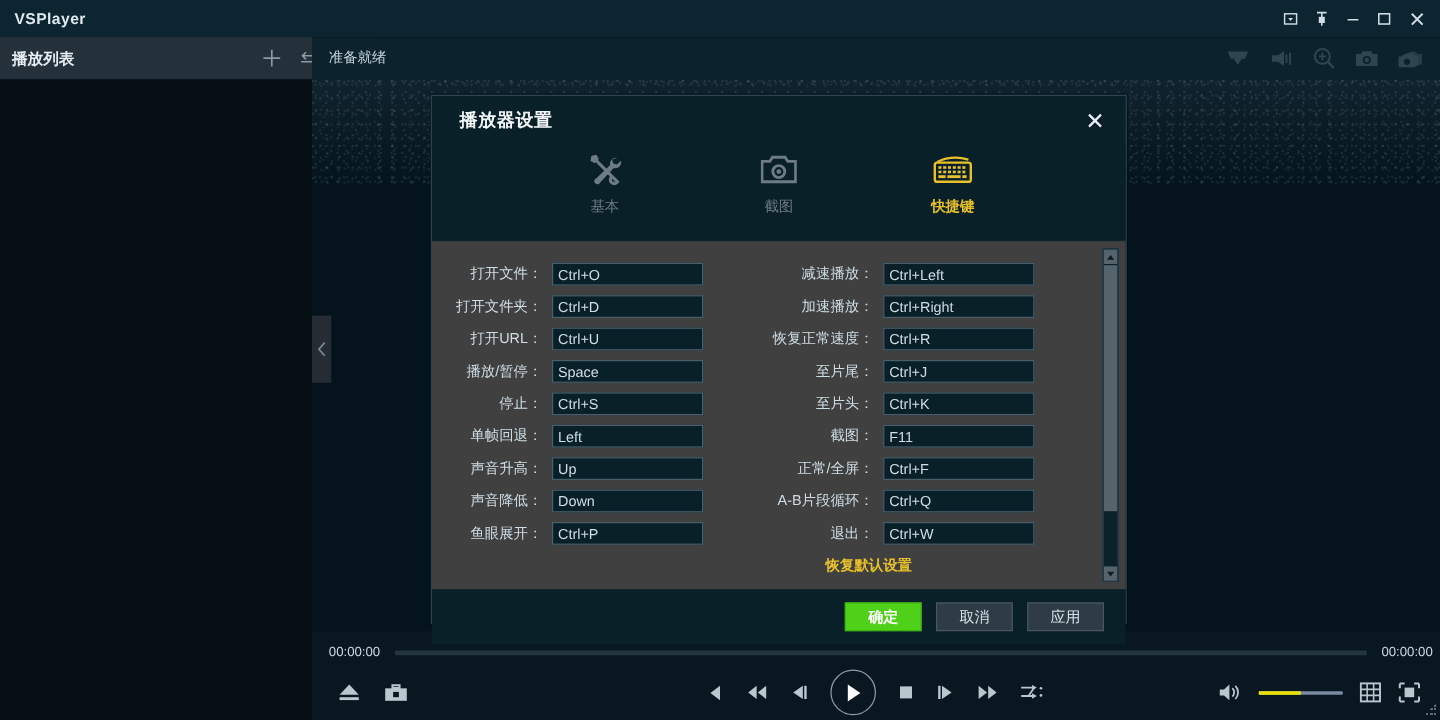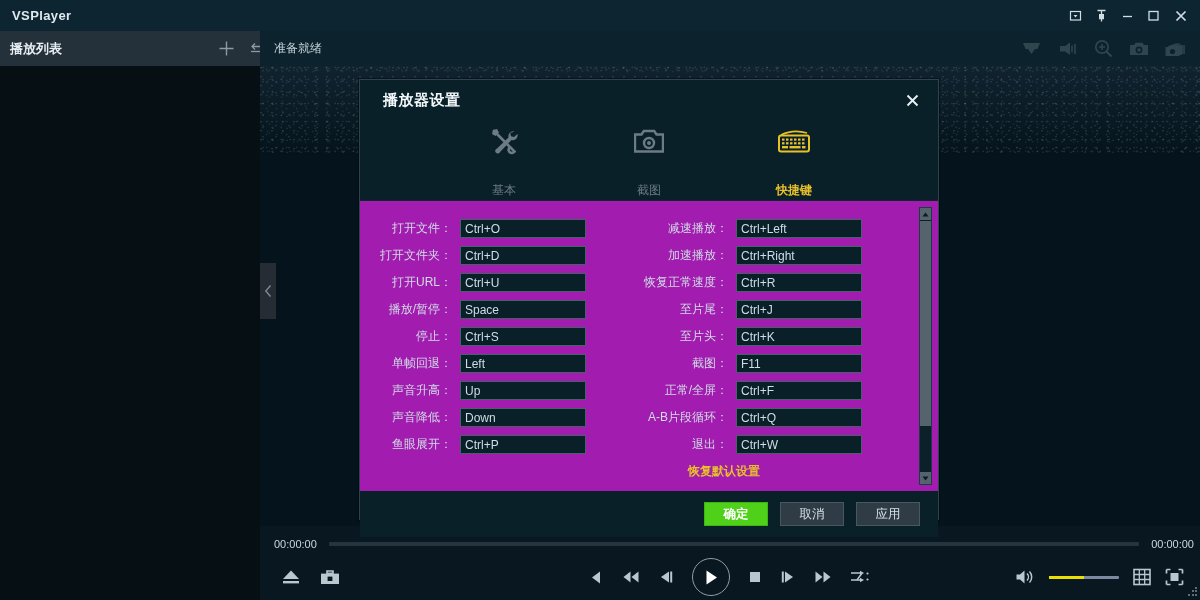--- a/index.html
+++ b/index.html
@@ -147,26 +147,26 @@
   }
   .dlg-tabs{
     height:80px;display:flex;align-items:flex-start;justify-content:center;
     background:#0a2029;
   }
   .tab{
     width:145px;display:flex;flex-direction:column;align-items:center;
     padding-top:4px;
   }
   .tab .ticon{height:34px;display:flex;align-items:center;justify-content:center;color:#6c7b84;}
-  .tab .tlabel{margin-top:24px;font-size:12px;color:#6c7b84;}
+  .tab .tlabel{margin-top:6px;font-size:12px;color:#6c7b84;}
   .tab.active .ticon{color:#e8c02a;}
   .tab.active .tlabel{color:#e8c02a;font-weight:bold;}
 
   .dlg-body{
-    position:relative;height:290px;background:#a21caf;
+    position:relative;height:290px;background:#404040;
     border-top:1px solid #0d2630;
   }
   .grid{
     position:absolute;left:0;top:14px;width:560px;height:270px;
     display:flex;
   }
   .col{width:272px;}
   .row{height:27px;display:flex;align-items:center;}
   .lbl{
     width:100px;text-align:right;color:#cfdde5;font-size:12px;

